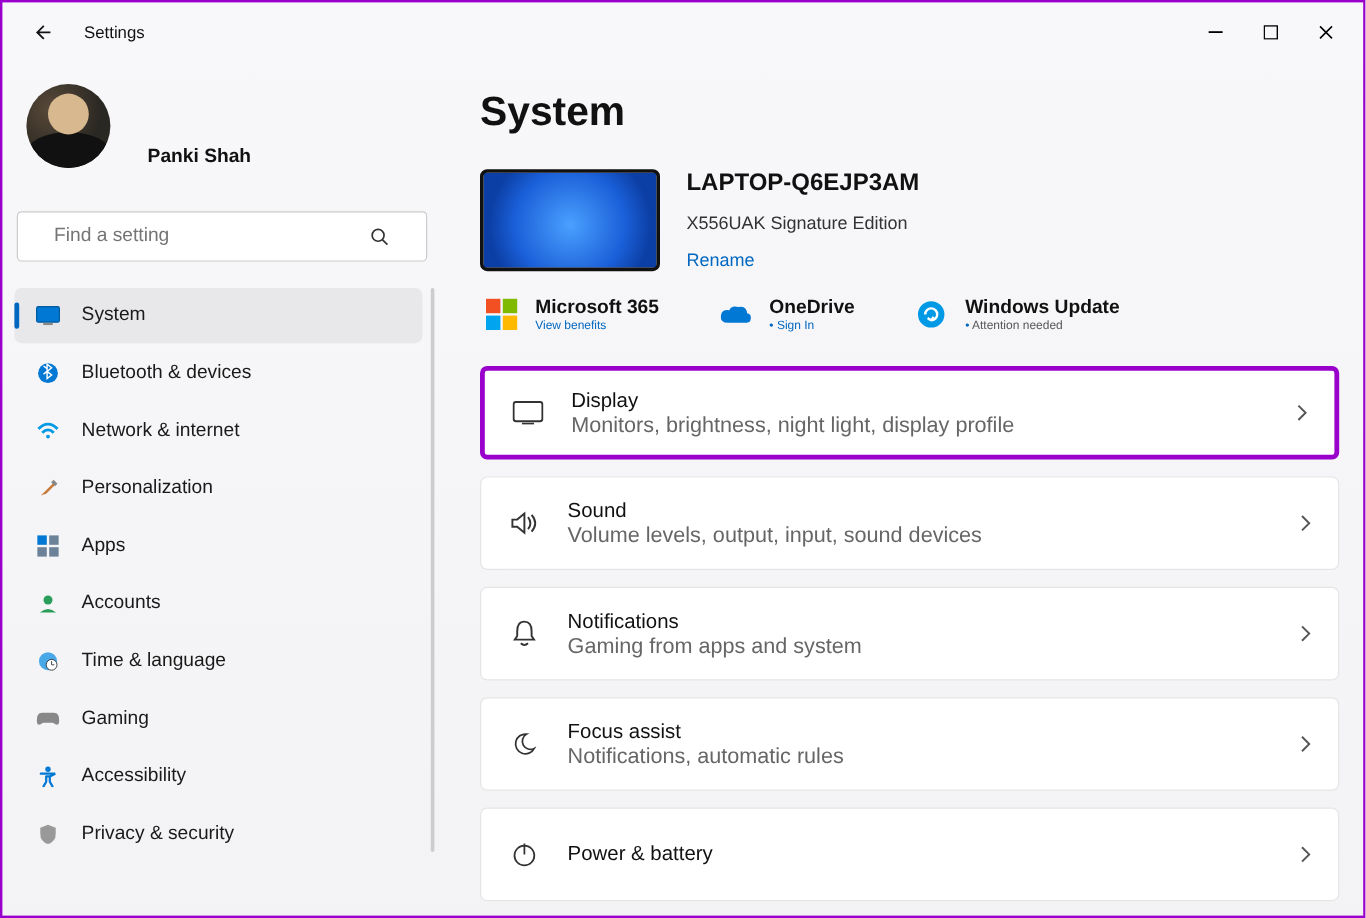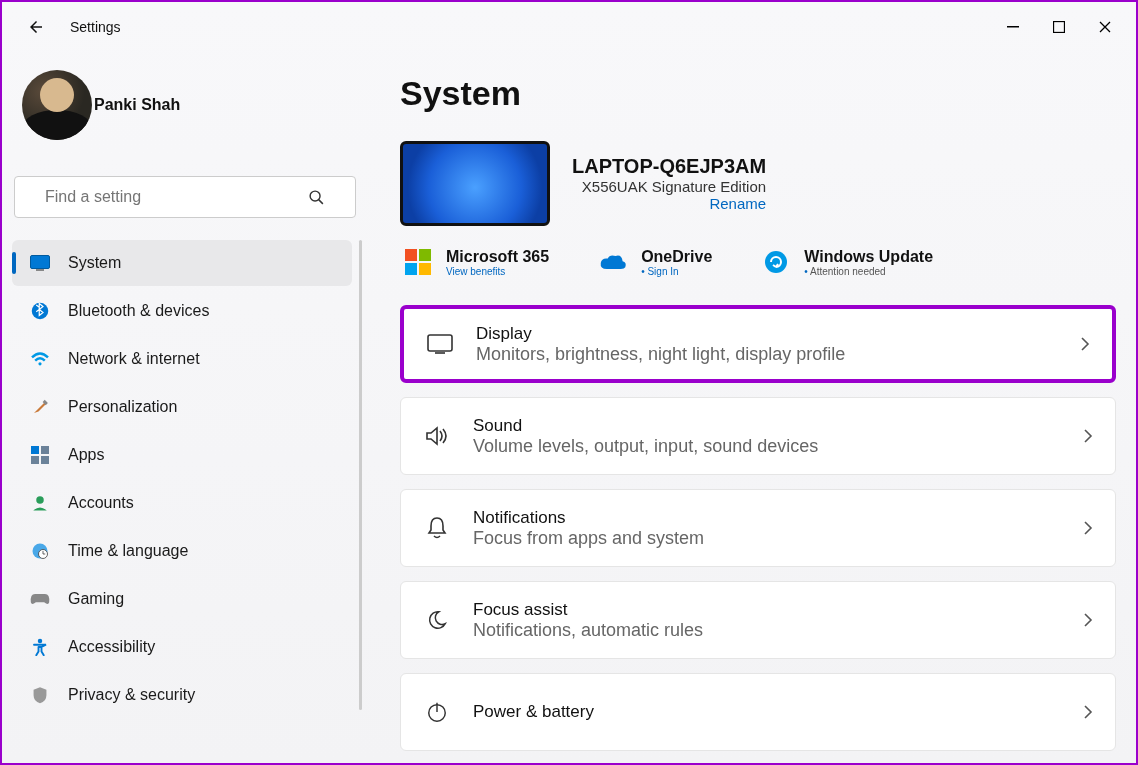--- a/index.html
+++ b/index.html
@@ -8,39 +8,39 @@
   
   .titlebar { height: 50px; display: flex; align-items: center; padding: 0 8px 0 18px; }
   .back-btn { width: 32px; height: 32px; display:flex; align-items:center; justify-content:center; color:#222; cursor:pointer; }
   .title-text { font-size: 14px; margin-left: 18px; color:#111; }
   .win-controls { margin-left:auto; display:flex; }
   .win-ctl { width:46px; height:32px; display:flex; align-items:center; justify-content:center; color:#000; cursor:pointer; }
   
   .body { flex:1; display:flex; overflow:hidden; }
   
   .sidebar { width: 358px; padding-left: 10px; position:relative; }
-  .profile { display:flex; align-items:center; padding: 18px 12px 20px 10px; gap:2px; }
+  .profile { display:flex; align-items:flex-end; padding: 18px 12px 20px 10px; gap:31px; }
   .avatar { width:70px; height:70px; border-radius:50%; background: radial-gradient(circle at 30% 30%, #5a4a3a, #2a2822 60%); position:relative; overflow:hidden; }
   .avatar::after { content:""; position:absolute; left:18px; top:8px; width:34px; height:34px; border-radius:50%; background: #d8b98f; }
   .avatar::before { content:""; position:absolute; left:0; bottom:-6px; width:100%; height:36px; background:#111; border-radius:50% 50% 0 0; }
   .profile-name { font-size:16px; font-weight:600; color:#111; }
   .search { margin: 16px 10px 22px 2px; width: 342px; height:42px; border:1px solid #ccc; background:#fff; border-radius:4px; display:flex; align-items:center; padding:0 30px; }
   .search input { flex:1; border:none; outline:none; font-size:16px; background:transparent; color:#111; }
   .nav { display:flex; flex-direction:column; gap:2px; position:relative; }
   .nav-scroll-track { position:absolute; right:-2px; top:0; width:3px; height:470px; background:#ccc; border-radius:2px; }
   .nav-item { width:340px; height:46px; display:flex; align-items:center; gap:18px; padding-left:18px; border-radius:6px; font-size:16px; color:#1a1a1a; cursor:pointer; position:relative; }
   .nav-item.active { background:#e8e8ea; }
   .nav-item.active::before { content:""; position:absolute; left:0; top:12px; bottom:12px; width:4px; background:#0067c0; border-radius:2px; }
   .nav-icon { width:20px; height:20px; display:flex; align-items:center; justify-content:center; }
   
   .main { flex:1; padding: 22px 20px 0 40px; overflow-y:auto; }
   .page-title { font-size:34px; font-weight:600; color:#111; margin-bottom:28px; }
   .device-row { display:flex; align-items:center; gap:22px; margin-bottom:22px; }
   .device-thumb { width:150px; height:85px; border:3px solid #111; border-radius:6px; background: radial-gradient(circle at 50% 55%, #4aa0ff 0%, #1a5fd8 55%, #0c3fa5 80%); }
-  .device-info { display:flex; flex-direction:column; gap:0;text-align:right; }
+  .device-info { display:flex; flex-direction:column; gap:14px; }
   .device-name { font-size:20px; font-weight:600; color:#111; }
   .device-model { font-size:15px; color:#333; }
   .rename-link { font-size:15px; color:#0067c0; cursor:pointer; }
   .status-row { display:flex; gap:50px; margin-bottom:28px; padding-left:4px; }
   .status-item { display:flex; align-items:flex-start; gap:14px; }
   .status-icon { width:28px; height:28px; display:flex; align-items:center; justify-content:center; }
   .ms365 { display:grid; grid-template-columns: 1fr 1fr; grid-template-rows: 1fr 1fr; width:26px; height:26px; gap:2px; }
   .ms365 span:nth-child(1){background:#f25022;} .ms365 span:nth-child(2){background:#7fba00;}
   .ms365 span:nth-child(3){background:#00a4ef;} .ms365 span:nth-child(4){background:#ffb900;}
   .status-title { font-size:16px; font-weight:600; color:#111; }
@@ -293,21 +293,21 @@
 
         <div class="card">
           <div class="card-icon">
               <svg width="22" height="24" viewBox="0 0 22 24">
                 <path d="M11 2 Q17 2 17 10 V14 L19 17 H3 L5 14 V10 Q5 2 11 2 Z" fill="none" stroke="#333" stroke-width="1.6"></path>
                 <path d="M8 20 Q11 23 14 20" fill="none" stroke="#333" stroke-width="1.6"></path>
               </svg>
             </div>
           <div class="card-text">
             <div class="card-title">Notifications</div>
-            <div class="card-sub">Focus from apps and system</div>
+            <div class="card-sub">Gaming from apps and system</div>
           </div>
           <div class="chevron">
               <svg width="10" height="16">
                 <path d="M2 2 L8 8 L2 14" fill="none" stroke="#555" stroke-width="1.6"></path>
               </svg>
             </div>
         </div>
 
         <div class="card">
           <div class="card-icon">

